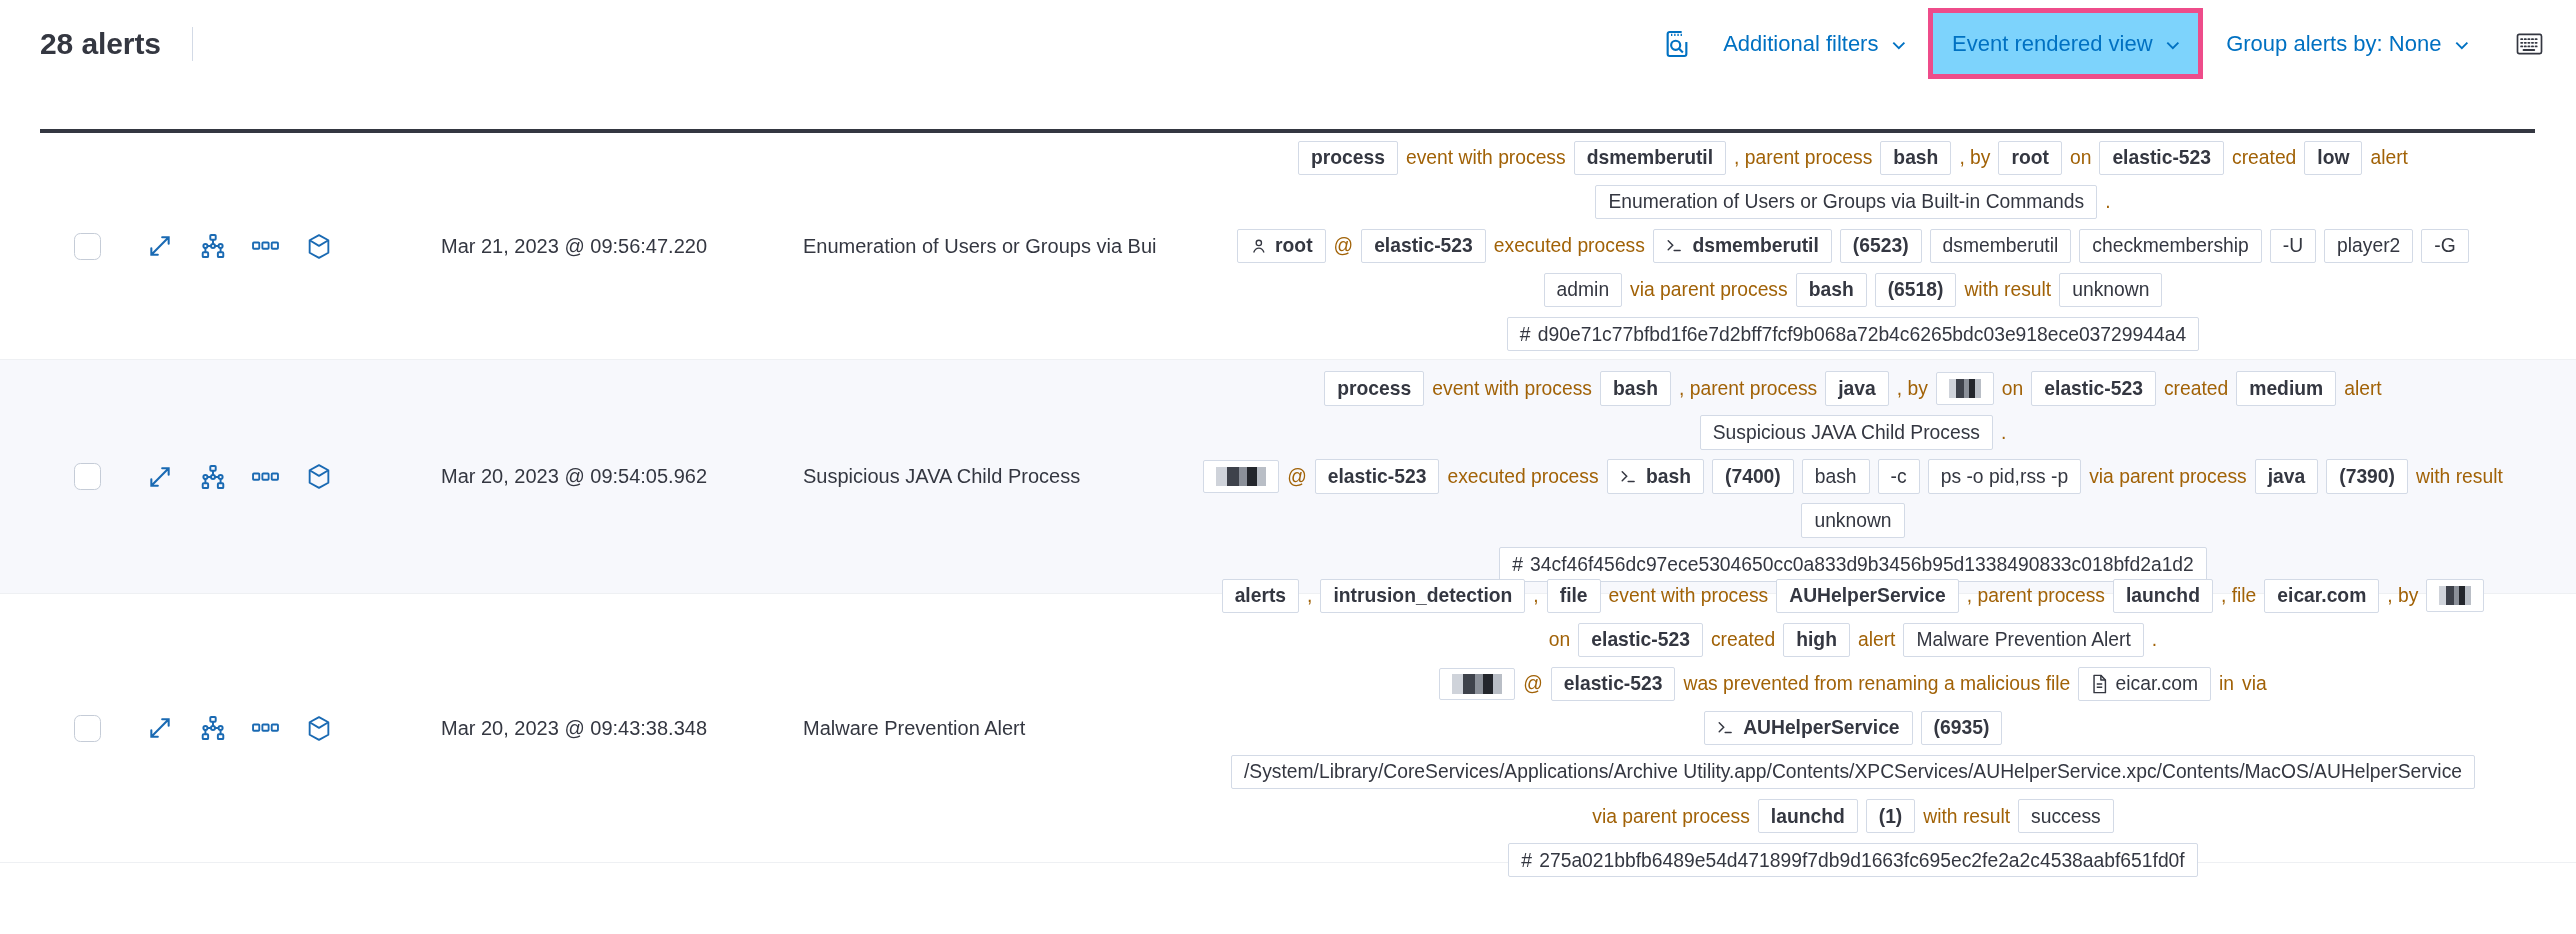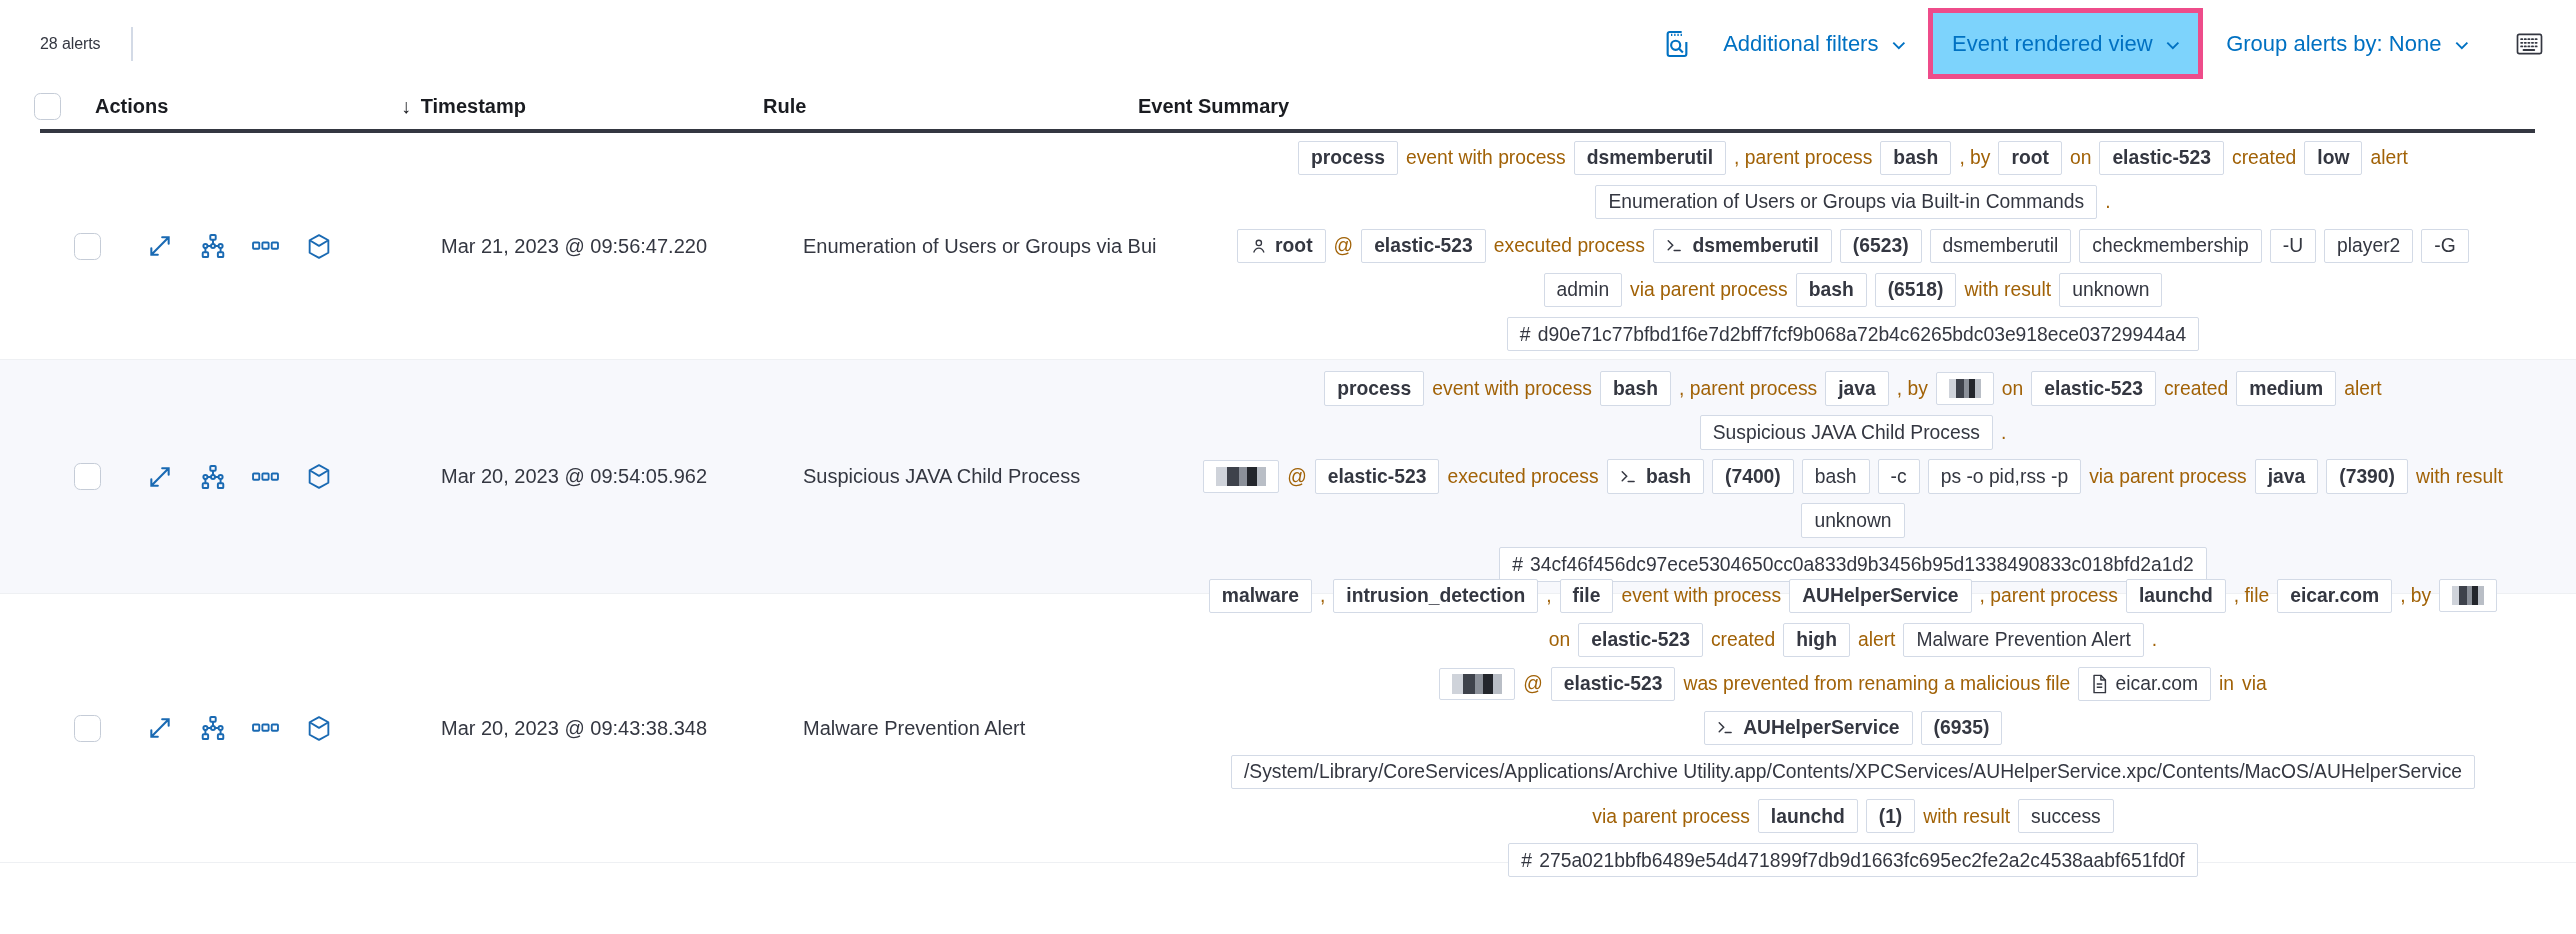--- a/index.html
+++ b/index.html
@@ -19,21 +19,21 @@
   
   .toolbar {
     position: absolute; left: 0; top: 0; width: 2576px; height: 87px;
     display: flex; align-items: center;
   }
   .toolbar-left {
     display: flex; align-items: center; height: 100%;
     padding-left: 40px;
   }
   .alerts-count {
-    font-size: 16px; color: #343741; font-weight: 400;
+    font-size: 30px; color: #343741; font-weight: 700;
     letter-spacing: -0.1px;
   }
   .vsep {
     width: 1.6px; height: 34px; background: #d3dae6; margin-left: 31px;
   }
   .toolbar-right {
     margin-left: auto; display: flex; align-items: center;
     padding-right: 31px; gap: 0;
   }
   .tb-icon-btn {
@@ -202,32 +202,20 @@
 
       <span class="kbd-btn">
         <svg width="29" height="24" viewBox="0 0 24 20" fill="none" stroke="#343741" stroke-width="1.4">
           <rect x="2" y="2" width="20" height="16" rx="1.5"></rect>
           <path d="M5 6h1M8 6h1M11 6h1M14 6h1M17 6h1M5 9h1M8 9h1M11 9h1M14 9h1M17 9h1M5 12h1M8 12h1M11 12h1M14 12h1M17 12h1M7 15h9" stroke-width="1.5" stroke-linecap="round"></path>
         </svg>
       </span>
     </div>
   </div>
 
-  <div class="thead">
-    <div class="col-check">
-      <span class="cbox"></span>
-    </div>
-    <div class="col-actions th">Actions</div>
-    <div class="col-ts th">
-      <span class="sort-arrow">↓</span>
-      <span>Timestamp</span>
-    </div>
-    <div class="col-rule th">Rule</div>
-    <div class="col-summary th">Event Summary</div>
-  </div>
   <div class="hdr-rule-line"></div>
 
   <div style="position:absolute; left:0; top:133px; width:2576px;">
 
     <div class="row row-r1">
       <div class="cell col-check">
         <span class="cbox"></span>
       </div>
       <div class="cell col-actions actions-cell">
         <span class="icon-btn">
@@ -535,21 +523,21 @@
       </div>
       <div class="cell col-ts">
         <span class="ts-text">Mar 20, 2023 @ 09:43:38.348</span>
       </div>
       <div class="cell col-rule">
         <span class="rule-text">Malware Prevention Alert</span>
       </div>
       <div class="summary">
           <div class="sline">
             <span class="chip b">
-              <span>malware</span>
+              <span>alerts</span>
             </span>
             <span class="txt">,</span>
             <span class="chip b">
               <span>intrusion_detection</span>
             </span>
             <span class="txt">,</span>
             <span class="chip b">
               <span>file</span>
             </span>
             <span class="txt">event with process</span>

